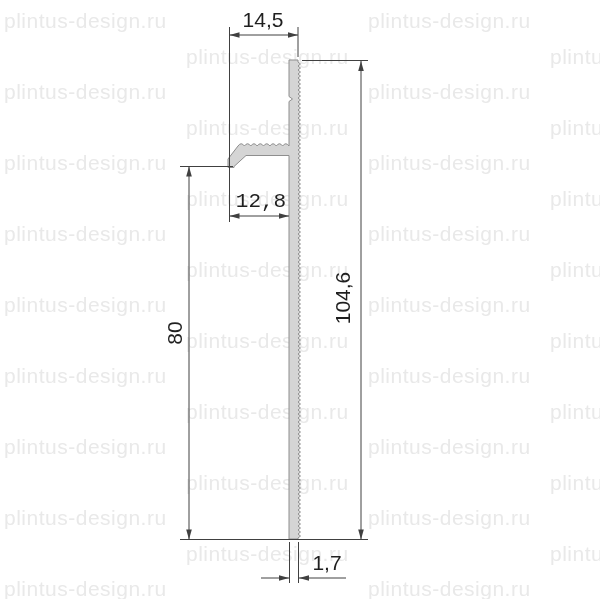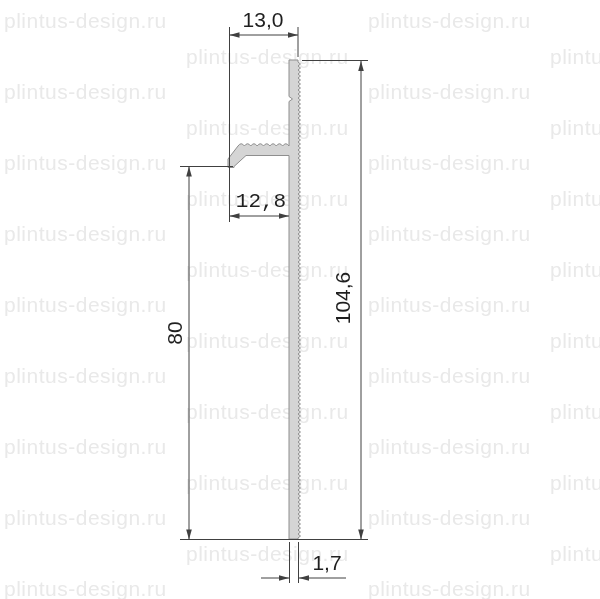--- a/index.html
+++ b/index.html
@@ -103,21 +103,21 @@
         <polygon points="289,216 279,213.2 279,218.8" fill="#404040"></polygon>
         <polygon points="361,61 358.2,71 363.8,71" fill="#404040"></polygon>
         <polygon points="361,539.5 358.2,529.5 363.8,529.5" fill="#404040"></polygon>
         <polygon points="189,166.5 186.2,176.5 191.8,176.5" fill="#404040"></polygon>
         <polygon points="189,539.5 186.2,529.5 191.8,529.5" fill="#404040"></polygon>
         <polygon points="289,578 279,575.2 279,580.8" fill="#404040"></polygon>
         <polygon points="299,578 309,575.2 309,580.8" fill="#404040"></polygon>
       </g>
   </svg>
 
-  <span class="dim-label" id="lbl-topwidth" style="color: rgb(31, 31, 31);">13,0</span>
+  <span class="dim-label" id="lbl-topwidth" style="color: rgb(31, 31, 31);">14,5</span>
 
   <span class="dim-label" id="lbl-armwidth" style="color: rgb(31, 31, 31); font-family: Liberation Mono, monospace;">12,8</span>
 
   <span class="dim-label vert" id="lbl-leftheight" style="color: rgb(31, 31, 31);">80</span>
 
   <span class="dim-label vert" id="lbl-rightheight" style="color: rgb(31, 31, 31);">104,6</span>
 
   <span class="dim-label" id="lbl-thickness" style="color: rgb(31, 31, 31); text-align: right;">1,7</span>
 </div>
 

